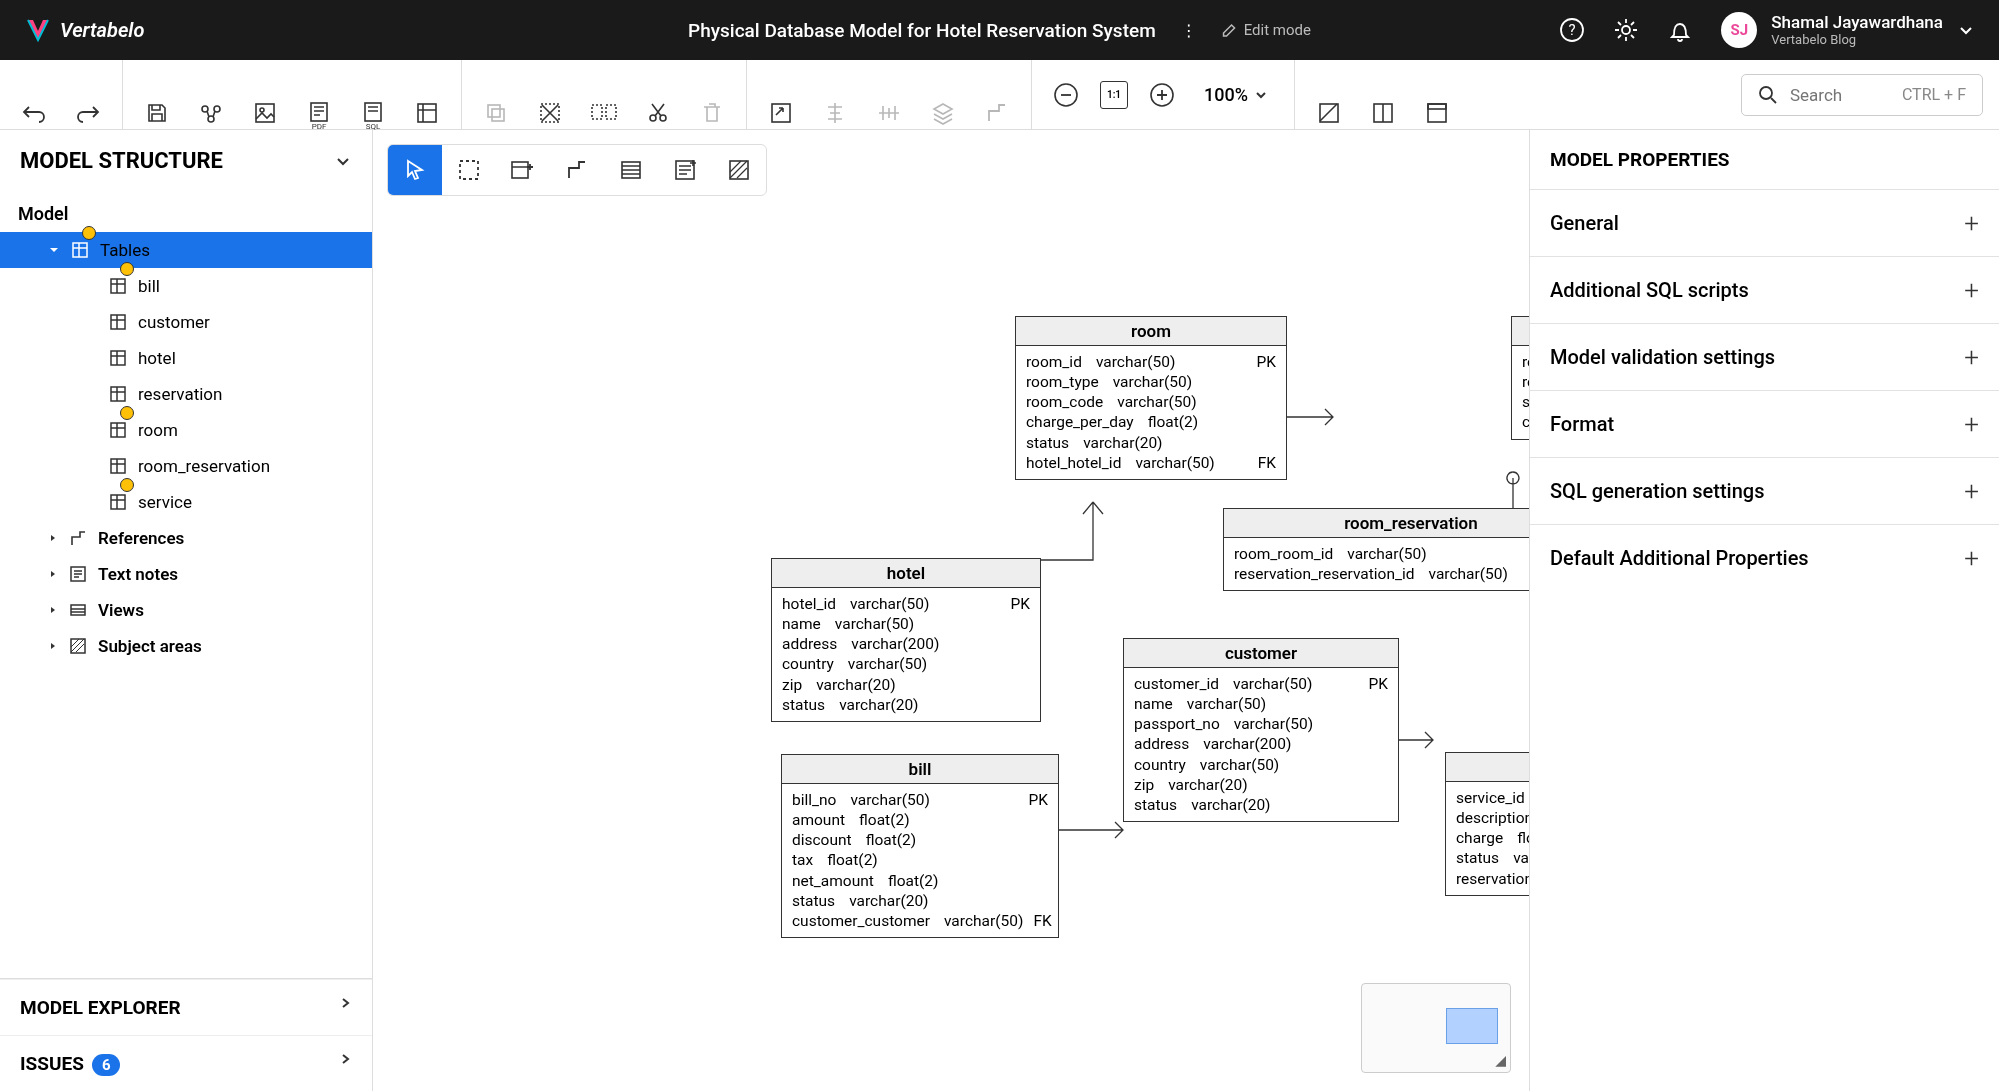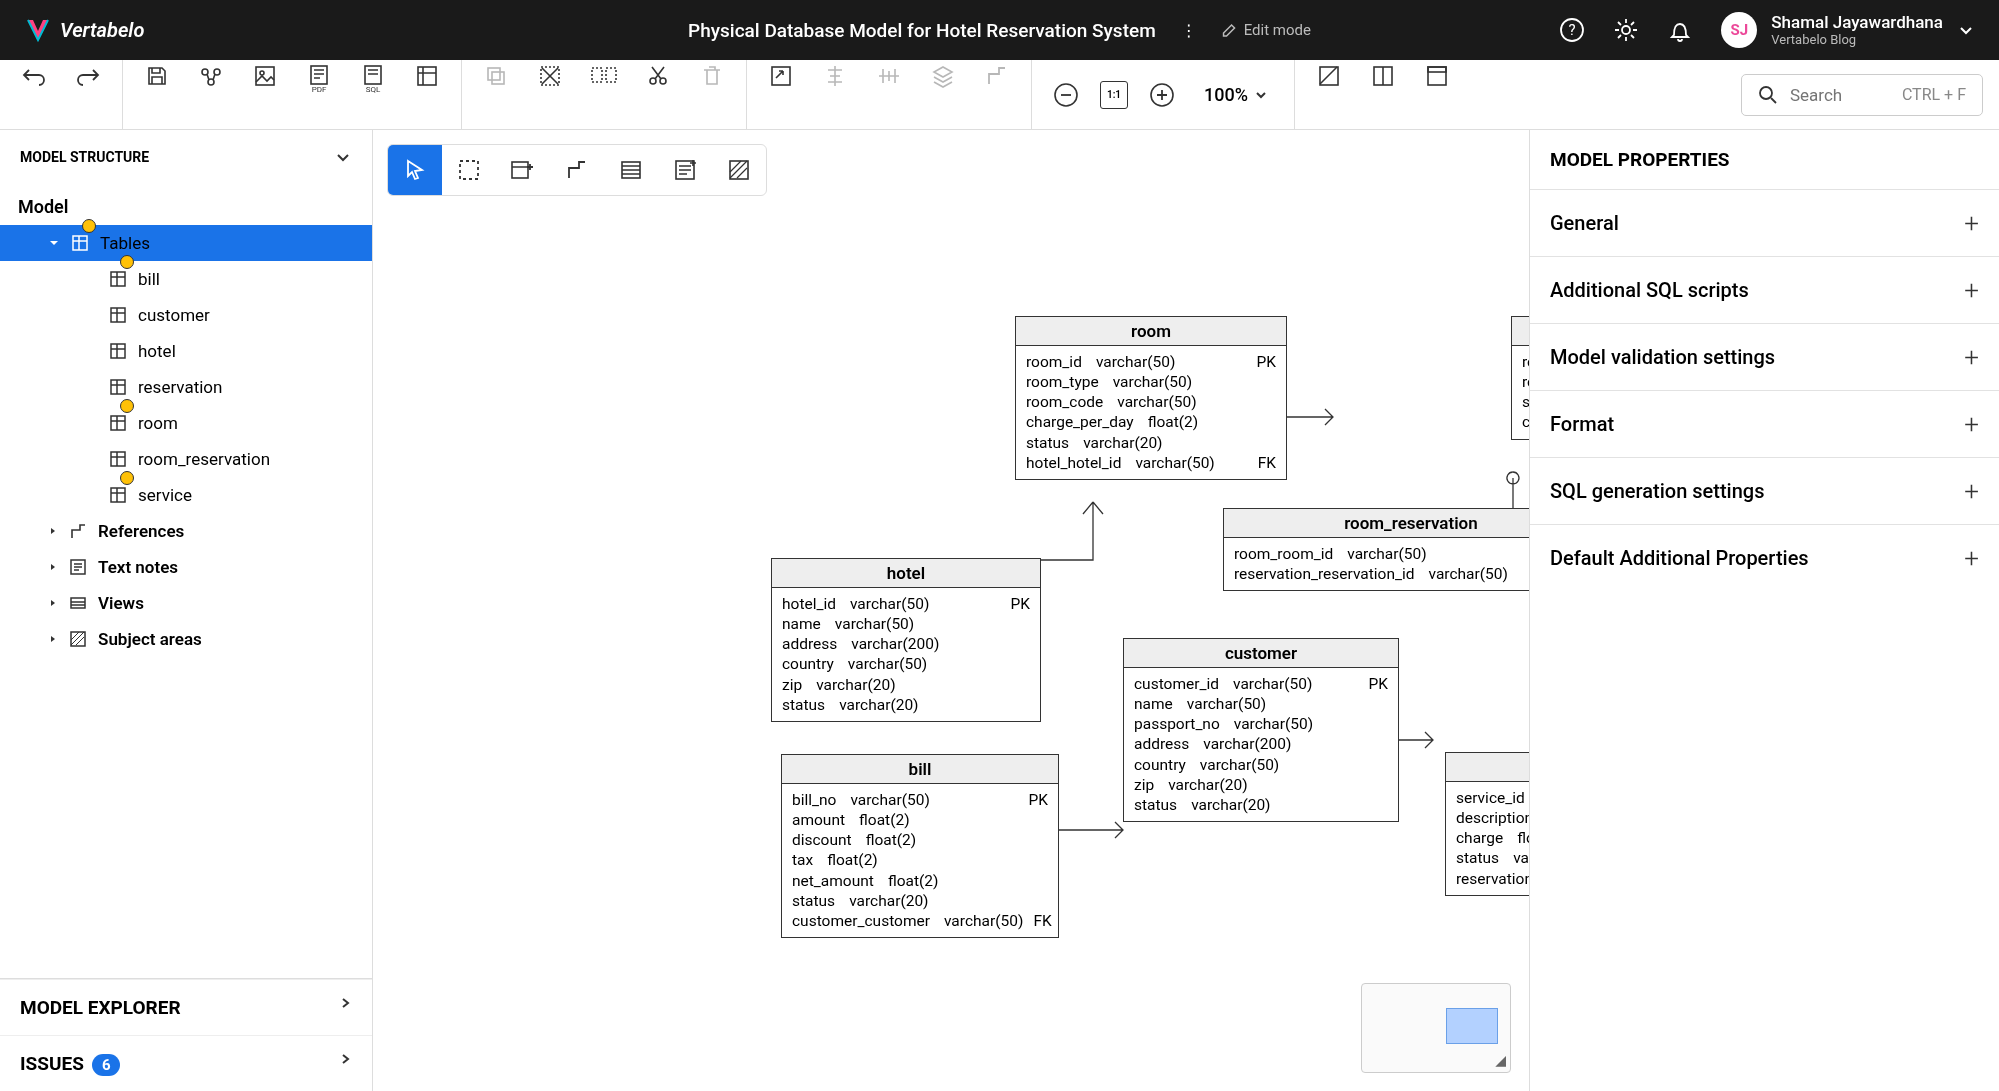--- a/index.html
+++ b/index.html
@@ -11,31 +11,31 @@
 .topbar-center{display:flex;align-items:center;gap:20px;position:absolute;left:50%;transform:translateX(-50%)}
 .model-title{font-size:19px;font-weight:500}
 .edit-mode{font-size:15px;color:#bbb;display:flex;align-items:center;gap:6px}
 .topbar-right{display:flex;align-items:center;gap:28px}
 .top-icon{width:26px;height:26px;display:flex;align-items:center;justify-content:center;cursor:pointer}
 .avatar{width:36px;height:36px;border-radius:50%;background:#fff;color:#ec4899;display:flex;align-items:center;justify-content:center;font-weight:700;font-size:15px}
 .user-block{display:flex;align-items:center;gap:14px;cursor:pointer}
 .user-name{font-size:17px;font-weight:500;line-height:1.2}
 .user-sub{font-size:13px;color:#bbb;line-height:1.2}
 .toolbar{height:70px;border-bottom:1px solid #ddd;display:flex;align-items:center}
-.tb-group{height:100%;display:flex;align-items:flex-start;padding:0 18px;border-right:1px solid #ddd;gap:22px}
+.tb-group{height:100%;display:flex;align-items:flex-end;padding:0 18px;border-right:1px solid #ddd;gap:22px}
 .tb-btn{width:32px;height:32px;display:flex;align-items:center;justify-content:center;cursor:pointer;color:#333}
 .zoom-group{display:flex;align-items:center;gap:18px;padding:0 18px;border-right:1px solid #ddd;height:100%}
 .zoom-box{border:1.5px solid #333;border-radius:3px;width:28px;height:28px;display:flex;align-items:center;justify-content:center;font-size:10px;font-weight:600}
 .zoom-pct{font-size:18px;font-weight:500;display:flex;align-items:center;gap:6px;padding:0 8px}
 .search-wrap{margin-left:auto;display:flex;align-items:center;gap:12px;padding:0 16px;border:1px solid #ccc;border-radius:5px;height:42px;margin-right:16px}
 .search-wrap input{border:none;outline:none;font-size:17px;width:100px}
 .search-hint{color:#888;font-size:16px}
 .main{flex:1;display:flex;overflow:hidden}
 .left-panel{width:373px;border-right:1px solid #ddd;display:flex;flex-direction:column}
-.panel-header{padding:18px 20px;font-size:14px;font-weight:700;display:flex;align-items:center;justify-content:space-between;cursor:pointer}
+.panel-header{padding:18px 20px;font-size:22px;font-weight:700;display:flex;align-items:center;justify-content:space-between;cursor:pointer}
 .tree{flex:1;overflow:auto;padding:4px 0}
 .tree-root{font-size:18px;font-weight:600;padding:8px 18px}
 .tree-row{display:flex;align-items:center;height:36px;padding:0 18px;font-size:17px;gap:10px;cursor:pointer}
 .tree-row.selected{background:#1a73e8;color:#000000}
 .tree-row .indent{display:inline-block}
 .tree-icon{width:20px;height:20px;display:flex;align-items:center;justify-content:center;flex-shrink:0}
 .warn-badge{width:14px;height:14px;border-radius:50%;background:#ffc107;display:inline-block;margin-left:-6px;margin-top:-10px;border:1px solid #333;position:relative}
 .panel-footer{border-top:1px solid #ddd}
 .footer-row{padding:16px 20px;font-size:19px;font-weight:700;display:flex;align-items:flex-start;justify-content:space-between;cursor:pointer;border-top:1px solid #eee}
 .issues-badge{background:#1a73e8;color:#fff;border-radius:12px;padding:2px 10px;font-size:15px;margin-left:8px}

